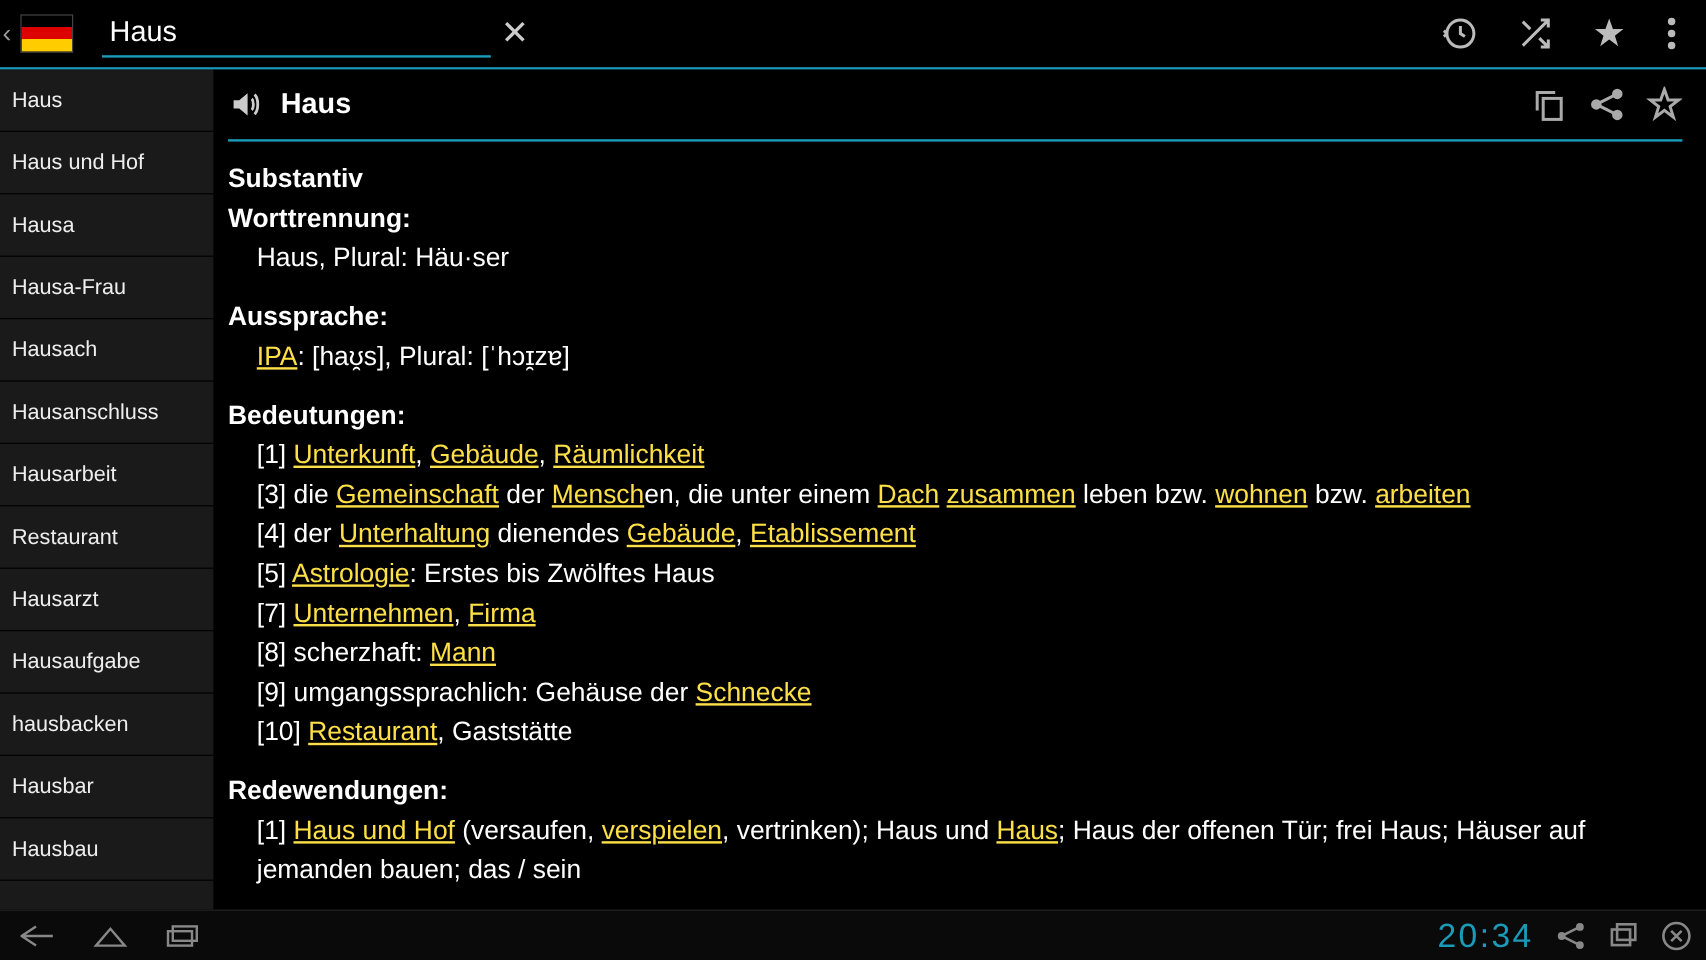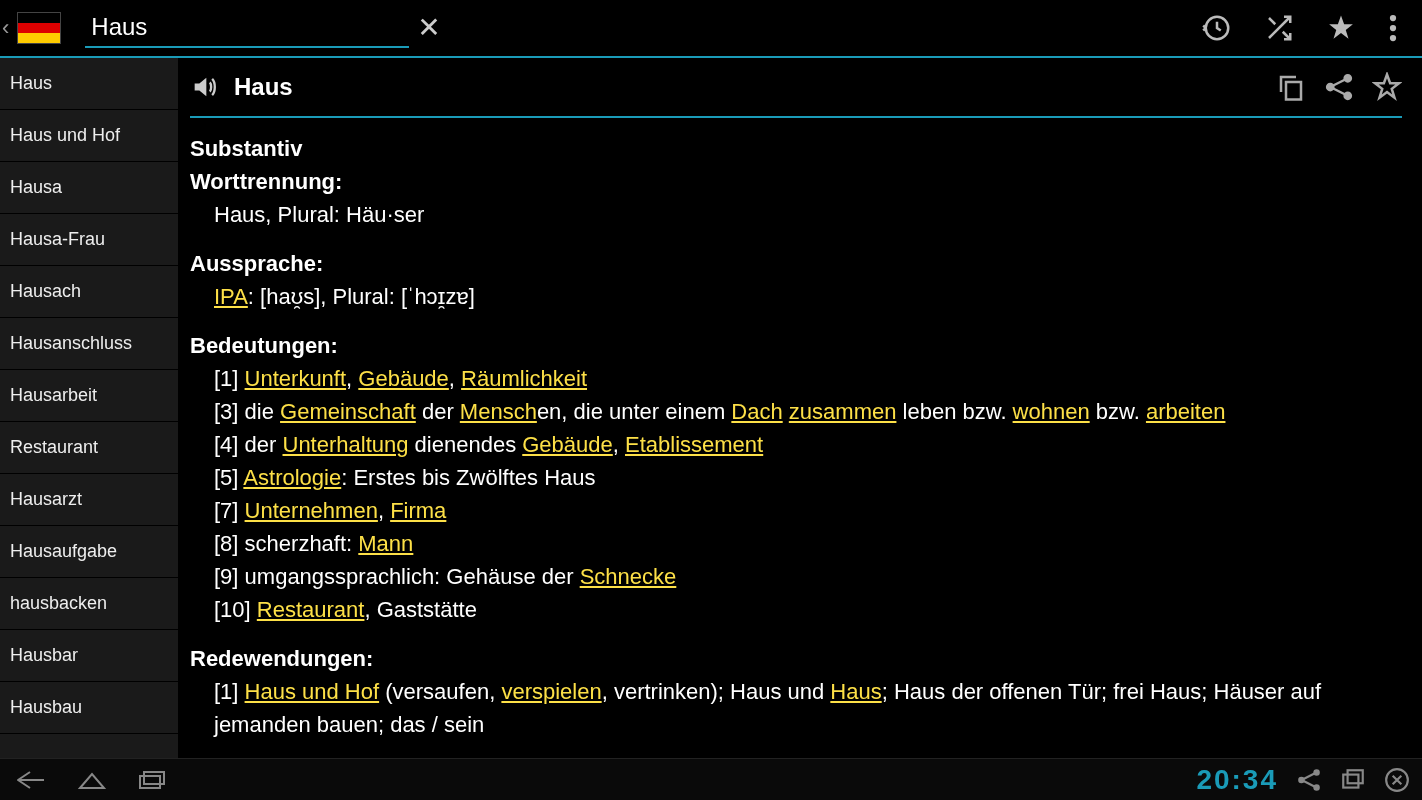--- a/index.html
+++ b/index.html
@@ -128,21 +128,20 @@
 .nav-btn {
   color: #888;
   margin-right: 28px;
   cursor: pointer;
 }
 .status-right {
   margin-left: auto;
   display: flex;
   align-items: center;
   gap: 18px;
-  font-weight: bold;
 }
 .clock {
   color: #1a9bb8;
   font-size: 28px;
   letter-spacing: 2px;
 }
 .status-icon { color: #888; }
 svg { display: block; }
 </style>
 </head>

